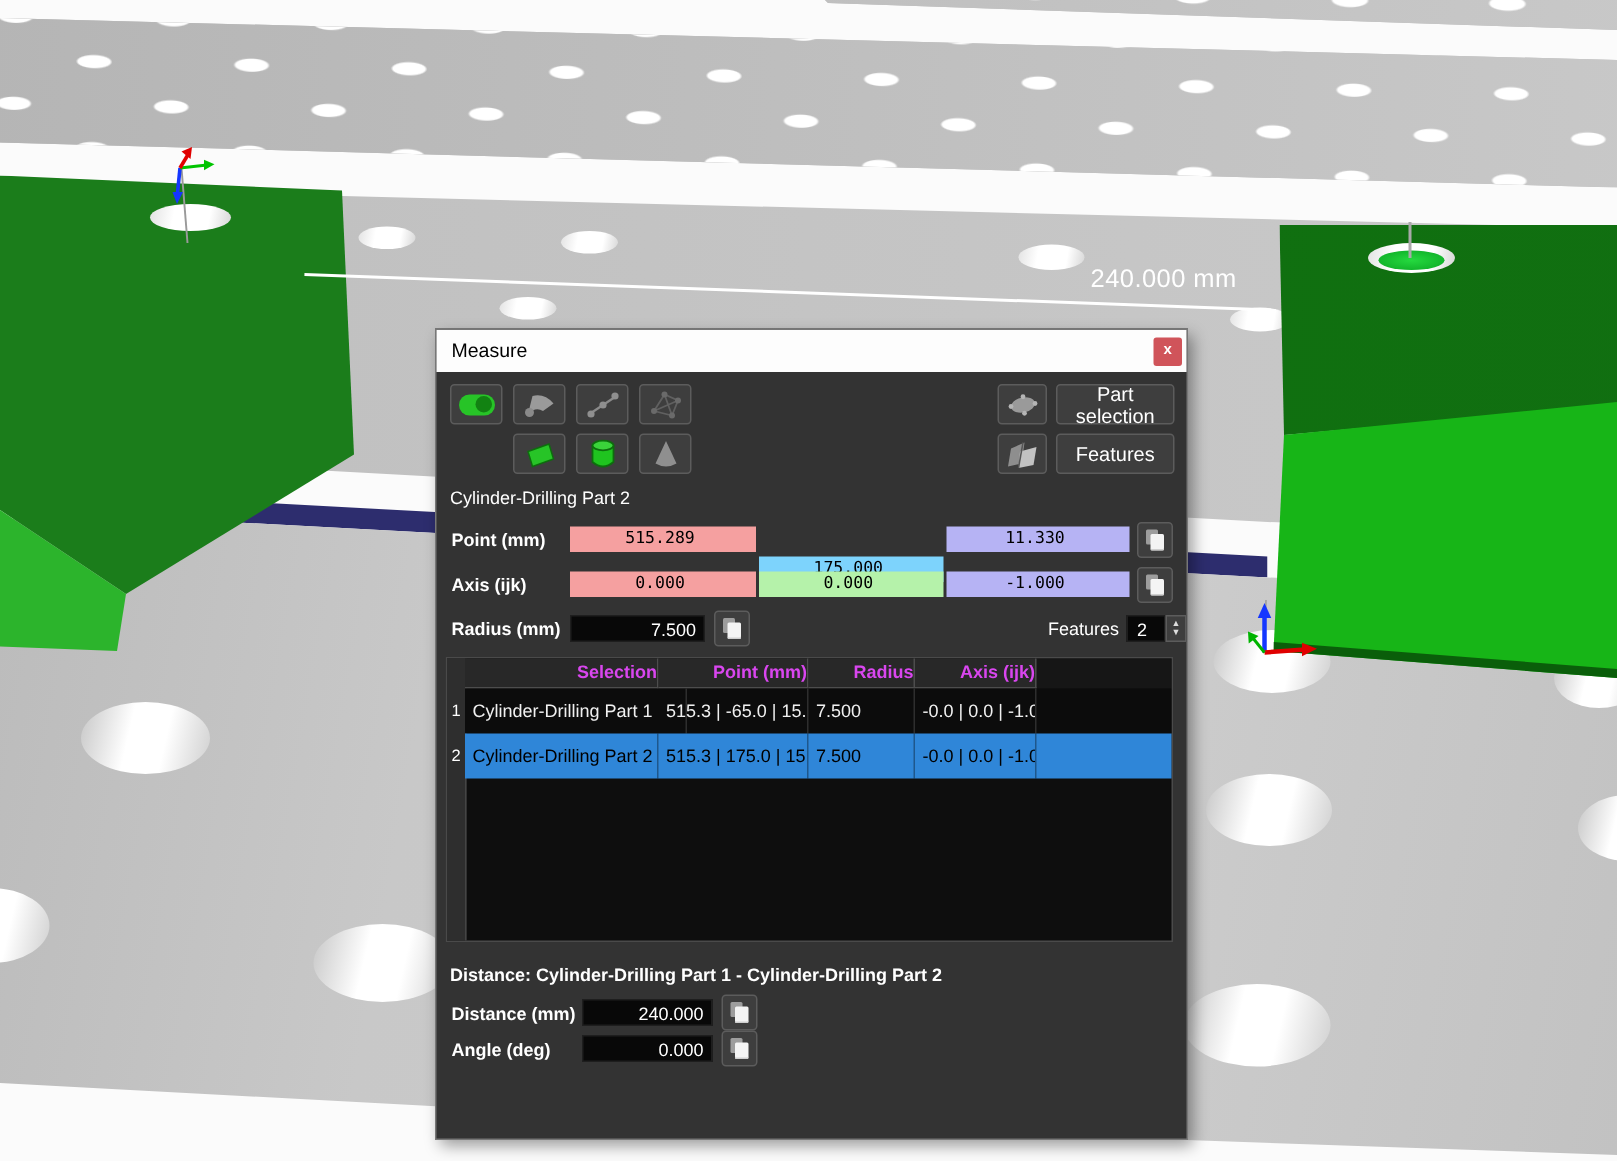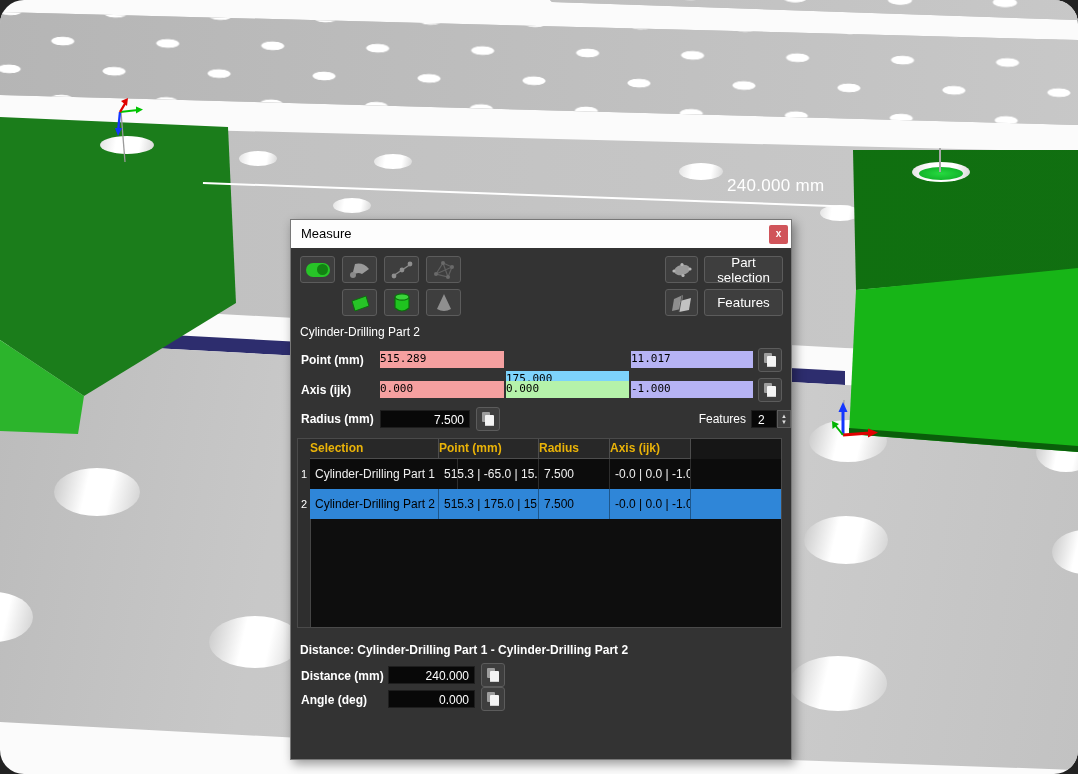--- a/index.html
+++ b/index.html
@@ -1,17 +1,17 @@
 <!DOCTYPE html>
 <html><head>
 <meta charset="utf-8">
 <style>
   html,body{margin:0;padding:0;background:#222;}
   #app{position:relative;width:1078px;height:774px;overflow:hidden;
-       background:#fbfbfb;font-family:"Liberation Sans",sans-serif;border-radius:24px;
+       background:#fbfbfb;font-family:"Liberation Sans",sans-serif;
        -webkit-font-smoothing:antialiased;}
   .abs{position:absolute;}
   
   .plate{position:absolute;inset:0;}
   .pat{position:absolute;left:-80px;top:-80px;width:1240px;height:940px;}
   .smallhole{position:absolute;border-radius:50%;
      background:linear-gradient(100deg,#e2e2e2,#ffffff 30%,#ffffff 72%,#d6d6d6);}
   .bighole{position:absolute;border-radius:50%;
      background:linear-gradient(103deg,#cccccc 4%,#ffffff 38%,#ffffff 64%,#d4d4d4 96%);}
   .mlabel{position:absolute;color:#fff;font-size:17px;letter-spacing:.3px;}
@@ -23,38 +23,38 @@
        color:#000;font-size:13px;line-height:28px;padding-left:10px;box-sizing:border-box;}
   #dlg .closebtn{position:absolute;top:5px;right:3px;width:19px;height:19px;background:#d0545a;
        border-radius:2px;color:#fff;font-size:10px;font-weight:bold;text-align:center;
        line-height:18px;cursor:pointer;}
   .tbtn{position:absolute;height:27px;background:#3e3e3e;border:1px solid #5c5c5c;
        border-radius:3px;box-sizing:border-box;display:flex;align-items:center;
        justify-content:center;color:#fff;}
   .lbl{position:absolute;font-weight:bold;color:#fff;}
   .plain{position:absolute;color:#fff;}
   .cfield{position:absolute;height:17px;font-family:"DejaVu Sans Mono",monospace;
-       font-size:11px;color:#000;text-align:left;padding:1px 4px 0 0;box-sizing:border-box;}
+       font-size:11px;color:#000;text-align:center;padding:1px 4px 0 0;box-sizing:border-box;}
   .kfield{position:absolute;height:18px;background:#080808;border:1px solid #1e1e1e;
        color:#fff;text-align:right;padding:2px 5px 0 0;box-sizing:border-box;font-size:12px;}
   .copybtn{position:absolute;width:24px;height:24px;background:#3e3e3e;border:1px solid #5c5c5c;
        border-radius:3px;box-sizing:border-box;}
   .copyic{position:absolute;left:5px;top:4px;width:13px;height:14px;}
   .copyic:before{content:"";position:absolute;left:0;top:0;width:8px;height:10px;
        background:#9d9d9d;border-radius:1px;}
   .copyic:after{content:"";position:absolute;left:3px;top:3px;width:9px;height:11px;
        background:#f4f4f4;border-radius:1px;box-shadow:inset 0 -1px 0 #cfcfcf;}
   
   #tbl{position:absolute;left:6px;top:218px;width:485px;height:190px;background:#0e0e0e;
        border:1px solid #4a4a4a;box-sizing:border-box;}
   #tbl .gutter{position:absolute;left:0;top:0;bottom:0;width:12px;background:#2e2e2e;
        border-right:1px solid #454545;}
   #tbl .hrow{position:absolute;left:12px;top:0;right:0;height:20px;background:#161616;}
   .hcell{position:absolute;top:0;height:20px;background:#282828;border-right:1px solid #4d4d4d;
-       box-sizing:border-box;font-weight:bold;text-align:left;line-height:19px;color:#eab308;
+       box-sizing:border-box;font-weight:bold;text-align:right;line-height:19px;color:#d946ef;
        border-bottom:1px solid #4d4d4d;font-size:12px;}
   .trow{position:absolute;left:12px;right:0;height:30px;}
   .tnum{position:absolute;width:12px;height:30px;left:0;color:#fff;font-size:11px;
        text-align:center;line-height:30px;}
   .tcell{position:absolute;top:0;height:30px;line-height:30px;padding-left:5px;
        box-sizing:border-box;border-right:1px solid rgba(255,255,255,.12);
        white-space:nowrap;overflow:hidden;}
   .rowsel{background:#2f86d8;color:#000;}
   .rowsel .tcell{border-right:1px solid rgba(0,0,0,.35);}
   .rownorm{background:#0c0c0c;color:#f0f0f0;}
@@ -228,21 +228,21 @@
         <line x1="12" y1="2" x2="9" y2="19" stroke="#555" stroke-width="1"></line>
       </svg>
     </div>
     <button class="tbtn" style="left:413px;top:69px;width:79px;">Features</button>
 
     <div class="plain" style="left:9px;top:105px;">Cylinder-Drilling Part 2</div>
 
     <div class="lbl" style="left:10px;top:133px;">Point (mm)</div>
     <div class="cfield" style="left:89px;top:131px;width:124px;background:#f5a0a0;">515.289</div>
     <div class="cfield" style="left:215px;top:131px;width:123px;background:#7dd3fc;margin-top:20px;">175.000</div>
-    <div class="cfield" style="left:340px;top:131px;width:122px;background:#b6b3f4;">11.017</div>
+    <div class="cfield" style="left:340px;top:131px;width:122px;background:#b6b3f4;">11.330</div>
     <div class="copybtn" style="left:467px;top:128px;">
         <span class="copyic"></span>
       </div>
 
     <div class="lbl" style="left:10px;top:163px;">Axis (ijk)</div>
     <div class="cfield" style="left:89px;top:161px;width:124px;background:#f5a0a0;">0.000</div>
     <div class="cfield" style="left:215px;top:161px;width:123px;background:#b5f2aa;">0.000</div>
     <div class="cfield" style="left:340px;top:161px;width:122px;background:#b6b3f4;">-1.000</div>
     <div class="copybtn" style="left:467px;top:158px;">
         <span class="copyic"></span>

